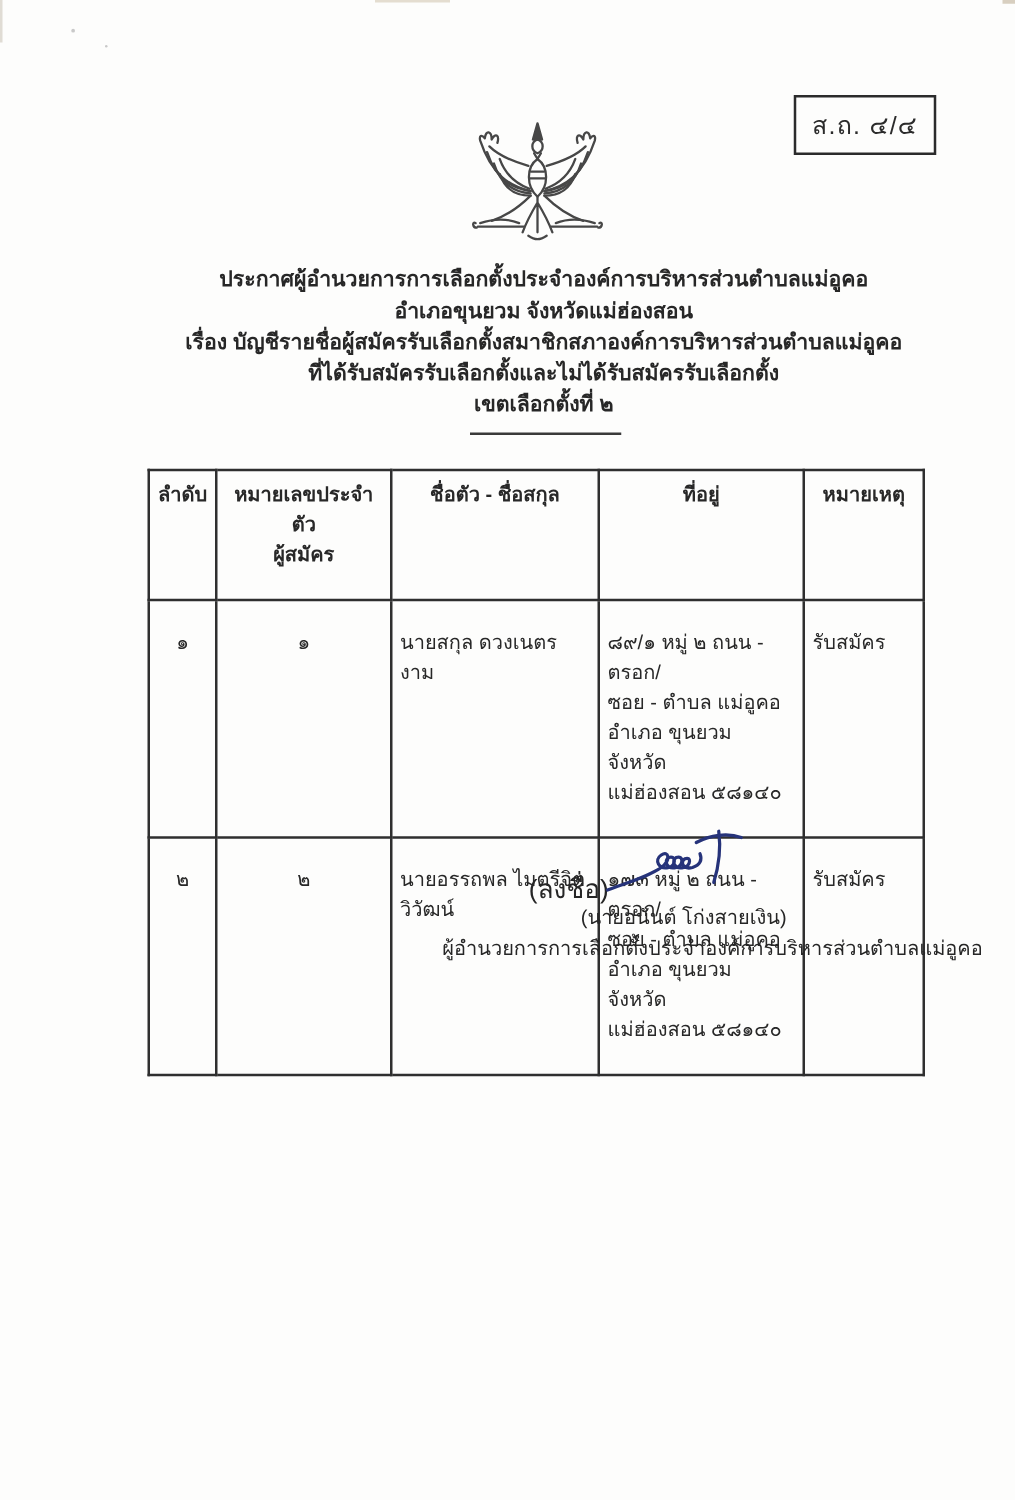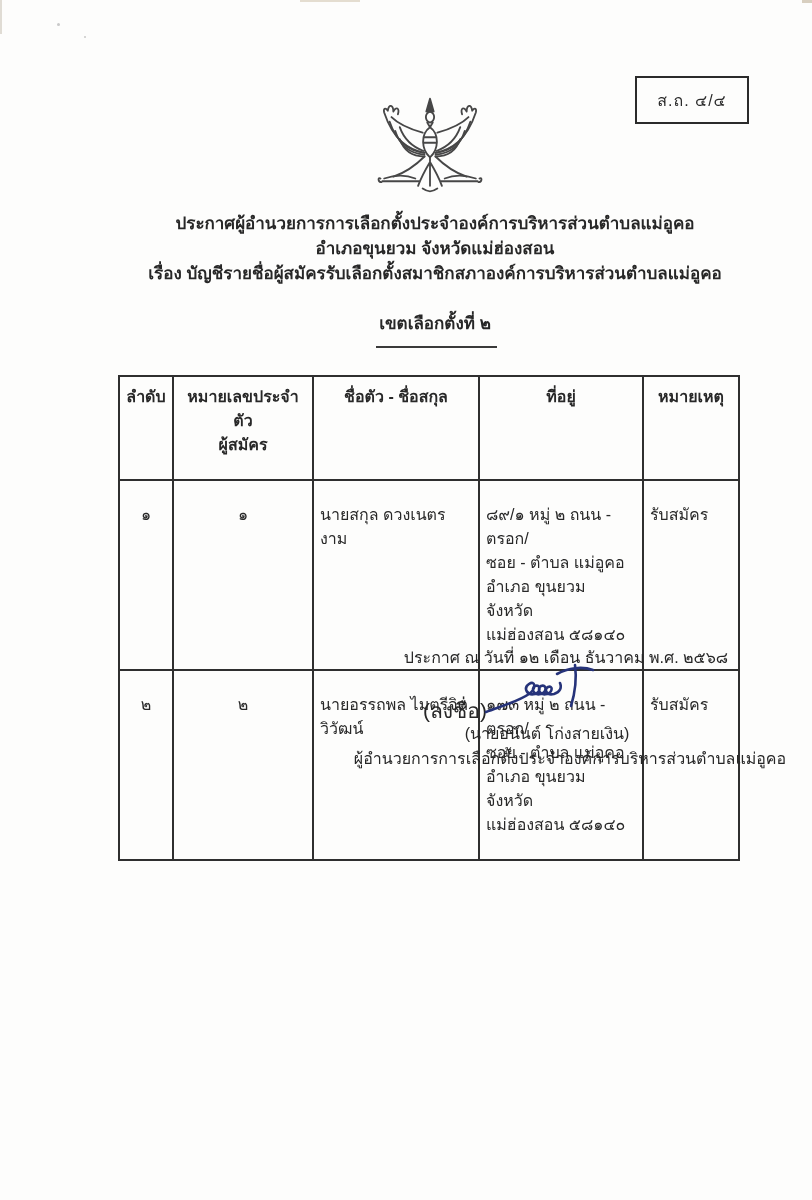--- a/index.html
+++ b/index.html
@@ -21,21 +21,21 @@
   .edge-a { position: absolute; top: 0; left: 300px; width: 60px; height: 2px; background: #e4ddd0; }
   .edge-b { position: absolute; top: 0; right: 0; width: 10px; height: 3px; background: #d8cfc0; }
   .edge-c { position: absolute; top: 0; left: 0; width: 2px; height: 34px; background: #e0dcd4; }
 
   .form-code-box {
     position: absolute;
     left: 635px; top: 76px;
     width: 114px; height: 48px;
     border: 2px solid #2b2b2b;
     display: flex; align-items: center; justify-content: center;
-    font-size: 16px; letter-spacing: 1px;
+    font-size: 20px; letter-spacing: 1px;
     color: #2b2b2b;
   }
 
   .emblem {
     position: absolute;
     left: 352px; top: 96px;
     width: 156px; height: 110px;
   }
 
   .title-line {
@@ -174,20 +174,21 @@
 
         <path d="M80,67 L80,98 M80,72 C74,82 70,90 67,98 M80,72 C86,82 90,90 93,98"></path>
         <path d="M72,101 C78,105 82,105 88,101"></path>
       </g>
     </svg>
   </div>
 
   <div class="title-line t1">ประกาศผู้อำนวยการการเลือกตั้งประจำองค์การบริหารส่วนตำบลแม่อูคอ</div>
   <div class="title-line t2">อำเภอขุนยวม จังหวัดแม่ฮ่องสอน</div>
   <div class="title-line t3">เรื่อง บัญชีรายชื่อผู้สมัครรับเลือกตั้งสมาชิกสภาองค์การบริหารส่วนตำบลแม่อูคอ</div>
+  <div class="title-line t4">ที่ได้รับสมัครรับเลือกตั้งและไม่ได้รับสมัครรับเลือกตั้ง</div>
   <div class="title-line t5">เขตเลือกตั้งที่ ๒</div>
 
   <div class="divider"></div>
 
   <table class="candidates">
     <colgroup>
       <col style="width:54px">
       <col style="width:140px">
       <col style="width:166px">
       <col style="width:164px">
@@ -226,21 +227,20 @@
           <span class="addr-line">๑๗๓ หมู่ ๒ ถนน - ตรอก/</span>
           <span class="addr-line">ซอย - ตำบล แม่อูคอ</span>
           <span class="addr-line">อำเภอ ขุนยวม จังหวัด</span>
           <span class="addr-line">แม่ฮ่องสอน ๕๘๑๔๐</span>
         </td>
         <td class="c-remark">รับสมัคร</td>
       </tr>
     </tbody>
   </table>
 
-  <div class="announce-date">ประกาศ ณ วันที่ ๑๒ เดือน ธันวาคม พ.ศ. ๒๕๖๘</div>
   <div class="sign-label">(ลงชื่อ)</div>
 
   <div class="signature">
     <svg viewBox="0 0 135 58" width="135" height="58">
       <g fill="none" stroke="#26337a" stroke-width="2.6" stroke-linecap="round" stroke-linejoin="round">
         <path d="M3,52 C22,45 36,41 46,34 C54,28 52,20 46,24 C40,28 44,36 52,34 C58,32 58,24 52,26 C48,28 50,36 58,34 C64,32 64,24 58,26 C54,28 56,36 64,34 C70,32 70,25 65,27 C61,29 63,36 71,34 C77,32 79,28 77,23"></path>
         <path d="M88,46 C92,33 94,20 92,5"></path>
         <path d="M74,14 C85,8 99,6 110,10"></path>
       </g>
     </svg>

